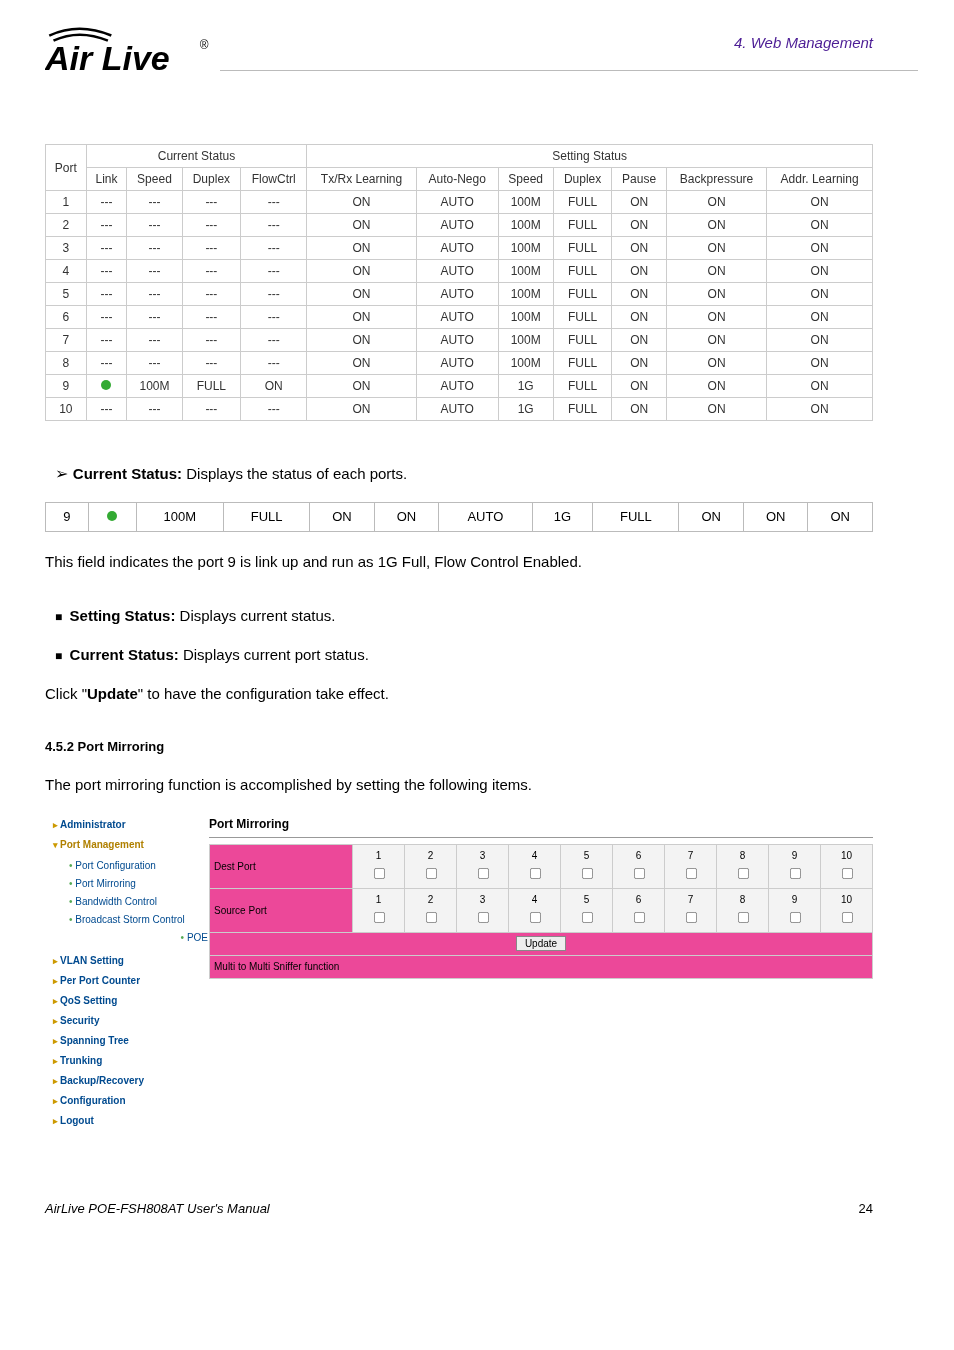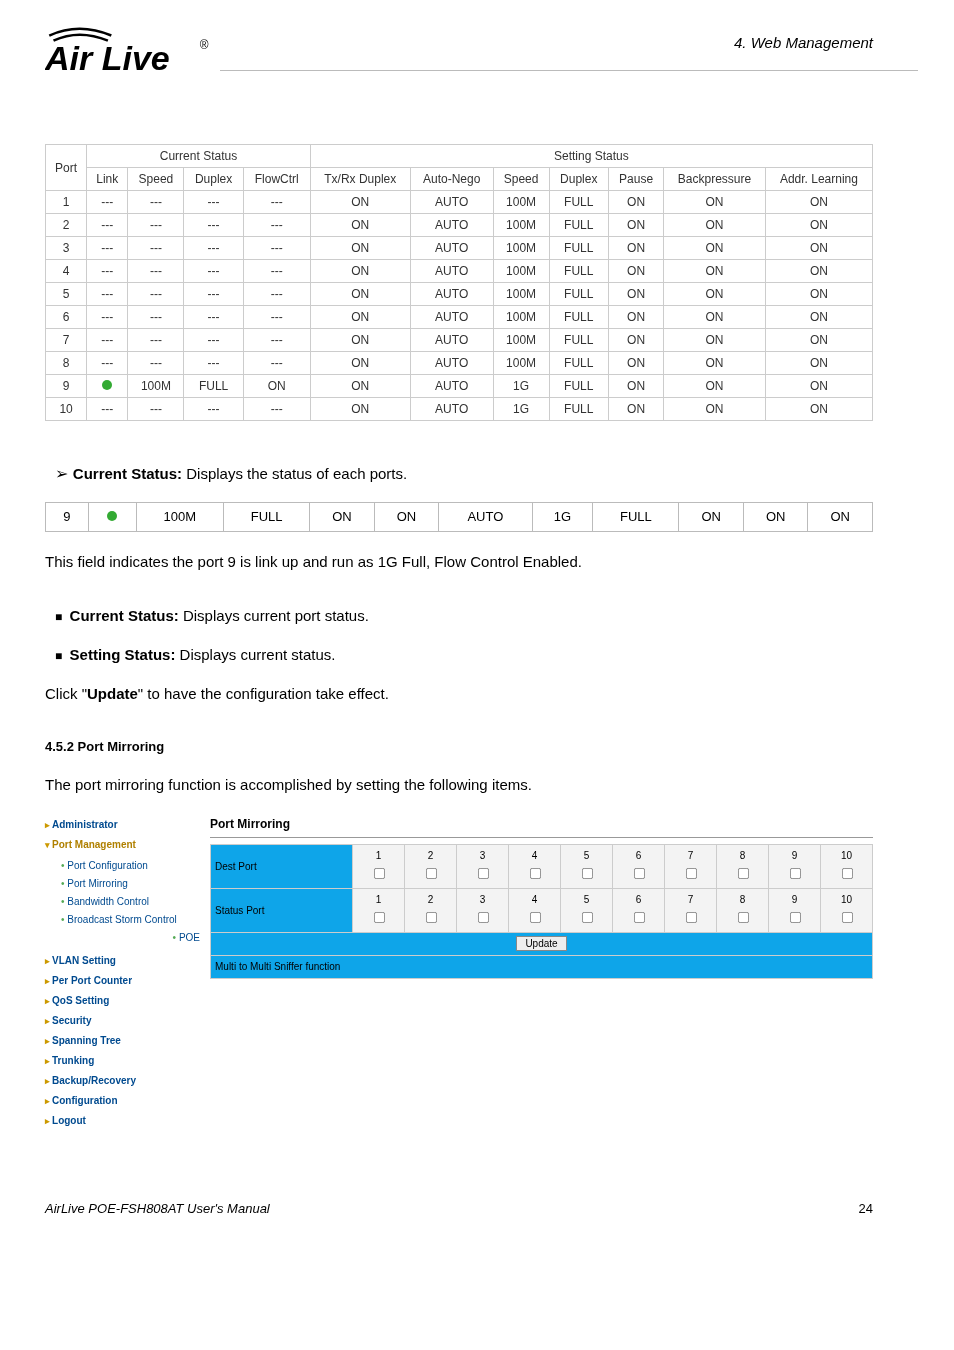--- a/index.html
+++ b/index.html
@@ -19,21 +19,21 @@
     justify-content: space-between;
     align-items: flex-start;
     margin-bottom: 60px;
   }
   .logo {
     width: 170px;
     height: 60px;
   }
   .header-right {
     font-style: italic;
-    color: #000000;
+    color: #4c1d95;
     font-size: 15px;
     padding-top: 14px;
   }
   .header-divider {
     position: absolute;
     top: 70px; left: 220px; right: 0;
     border-top: 1px solid #bbb;
   }
 
   
@@ -76,23 +76,24 @@
 
   h3.section-title {
     font-size: 13px;
     font-weight: bold;
     margin: 31px 0 6px 0;
   }
 
   
   .lower {
     display:flex;
-    gap: 10px;
+    gap: 1px;
     margin-top: 18px;
     font-size: 10px;
+    margin-left: 8px;
   }
   .sidebar {
     width: 155px;
     flex: none;
   }
   .sidebar .top-item {
     color: #004a8f;
     font-weight: bold;
     padding: 2px 0;
   }
@@ -138,21 +139,21 @@
   }
   .mirror-table {
     width:100%;
     border-collapse: collapse;
     font-size: 10px;
   }
   .mirror-table td, .mirror-table th {
     border:1px solid #ccc;
     padding: 3px 4px;
     text-align: left;
-    background:#0ea5e9;
+    background:#ec4899;
   }
   .mirror-table .num { text-align:center; background:#f3f3f3; width:52px;}
   .mirror-table input[type=checkbox]{ transform:scale(0.85); }
   .upd-btn {
     font-size:10px; padding:1px 8px; background:#eee; border:1px solid #888;
   }
   .footer {
     display:flex;
     justify-content: space-between;
     font-style: italic;
@@ -184,21 +185,21 @@
     <tr>
       <th rowspan="2">Port</th>
       <th colspan="4">Current Status</th>
       <th colspan="7">Setting Status</th>
     </tr>
     <tr id="col-row">
           <th>Link</th>
           <th>Speed</th>
           <th>Duplex</th>
           <th>FlowCtrl</th>
-          <th>Tx/Rx Duplex</th>
+          <th>Tx/Rx Learning</th>
           <th>Auto-Nego</th>
           <th>Speed</th>
           <th>Duplex</th>
           <th>Pause</th>
           <th>Backpressure</th>
           <th>Addr. Learning</th>
         </tr>
   </thead>
   <tbody id="status-body">
         <tr>
@@ -366,22 +367,22 @@
       <td>ON</td>
       <td>ON</td>
       <td>ON</td>
     </tr>
   </tbody>
       </table>
 
   <p>This field indicates the port 9 is link up and run as 1G Full, Flow Control Enabled.</p>
 
   <div class="square-list" style="margin-top:30px">
+    <p class="square-item"><b>Setting Status:</b><span> Displays current status.</span></p>
     <p class="square-item"><b>Current Status:</b><span> Displays current port status.</span></p>
-    <p class="square-item"><b>Setting Status:</b><span> Displays current status.</span></p>
   </div>
 
   <p><span>Click "</span><b>Update</b><span>" to have the configuration take effect.</span></p>
 
   <h3 class="section-title">4.5.2 Port Mirroring</h3>
   <p>The port mirroring function is accomplished by setting the following items.</p>
 
   <div class="lower">
     <div class="sidebar">
       <div id="sidebar-body">
@@ -416,21 +417,21 @@
                 <td class="num"><div>3</div><input type="checkbox" style=""></td>
                 <td class="num"><div>4</div><input type="checkbox" style=""></td>
                 <td class="num"><div>5</div><input type="checkbox" style=""></td>
                 <td class="num"><div>6</div><input type="checkbox" style=""></td>
                 <td class="num"><div>7</div><input type="checkbox" style=""></td>
                 <td class="num"><div>8</div><input type="checkbox" style=""></td>
                 <td class="num"><div>9</div><input type="checkbox" style=""></td>
                 <td class="num"><div>10</div><input type="checkbox" style=""></td>
               </tr>
         <tr id="src-row">
-                <td rowspan="1">Status Port</td>
+                <td rowspan="1">Source Port</td>
                 <td class="num"><div>1</div><input type="checkbox" style=""></td>
                 <td class="num"><div>2</div><input type="checkbox" style=""></td>
                 <td class="num"><div>3</div><input type="checkbox" style=""></td>
                 <td class="num"><div>4</div><input type="checkbox" style=""></td>
                 <td class="num"><div>5</div><input type="checkbox" style=""></td>
                 <td class="num"><div>6</div><input type="checkbox" style=""></td>
                 <td class="num"><div>7</div><input type="checkbox" style=""></td>
                 <td class="num"><div>8</div><input type="checkbox" style=""></td>
                 <td class="num"><div>9</div><input type="checkbox" style=""></td>
                 <td class="num"><div>10</div><input type="checkbox" style=""></td>

